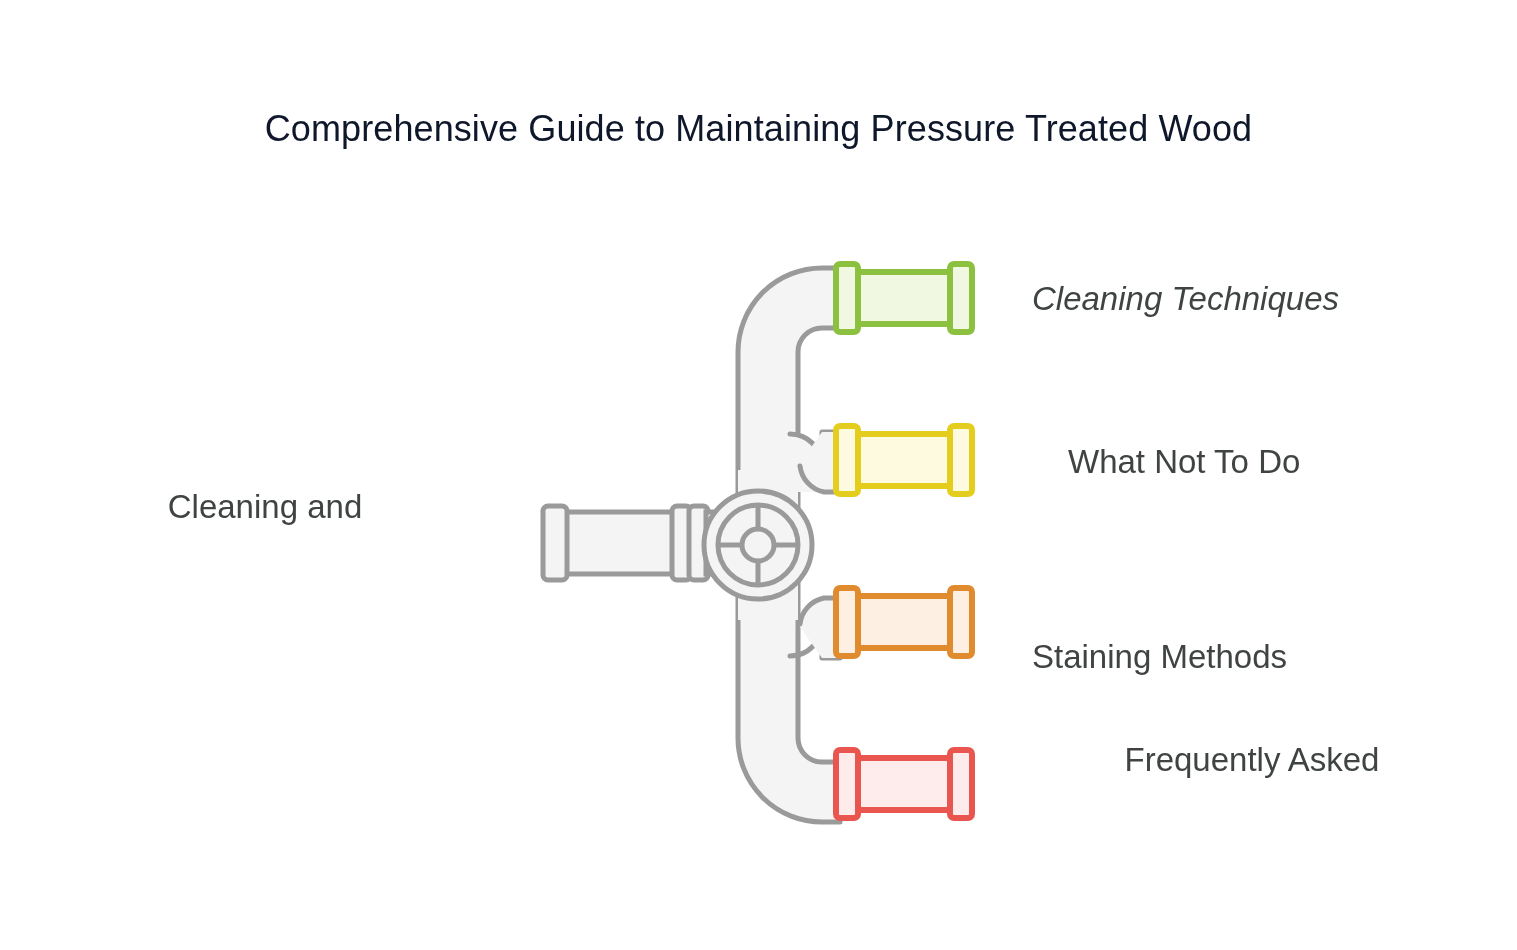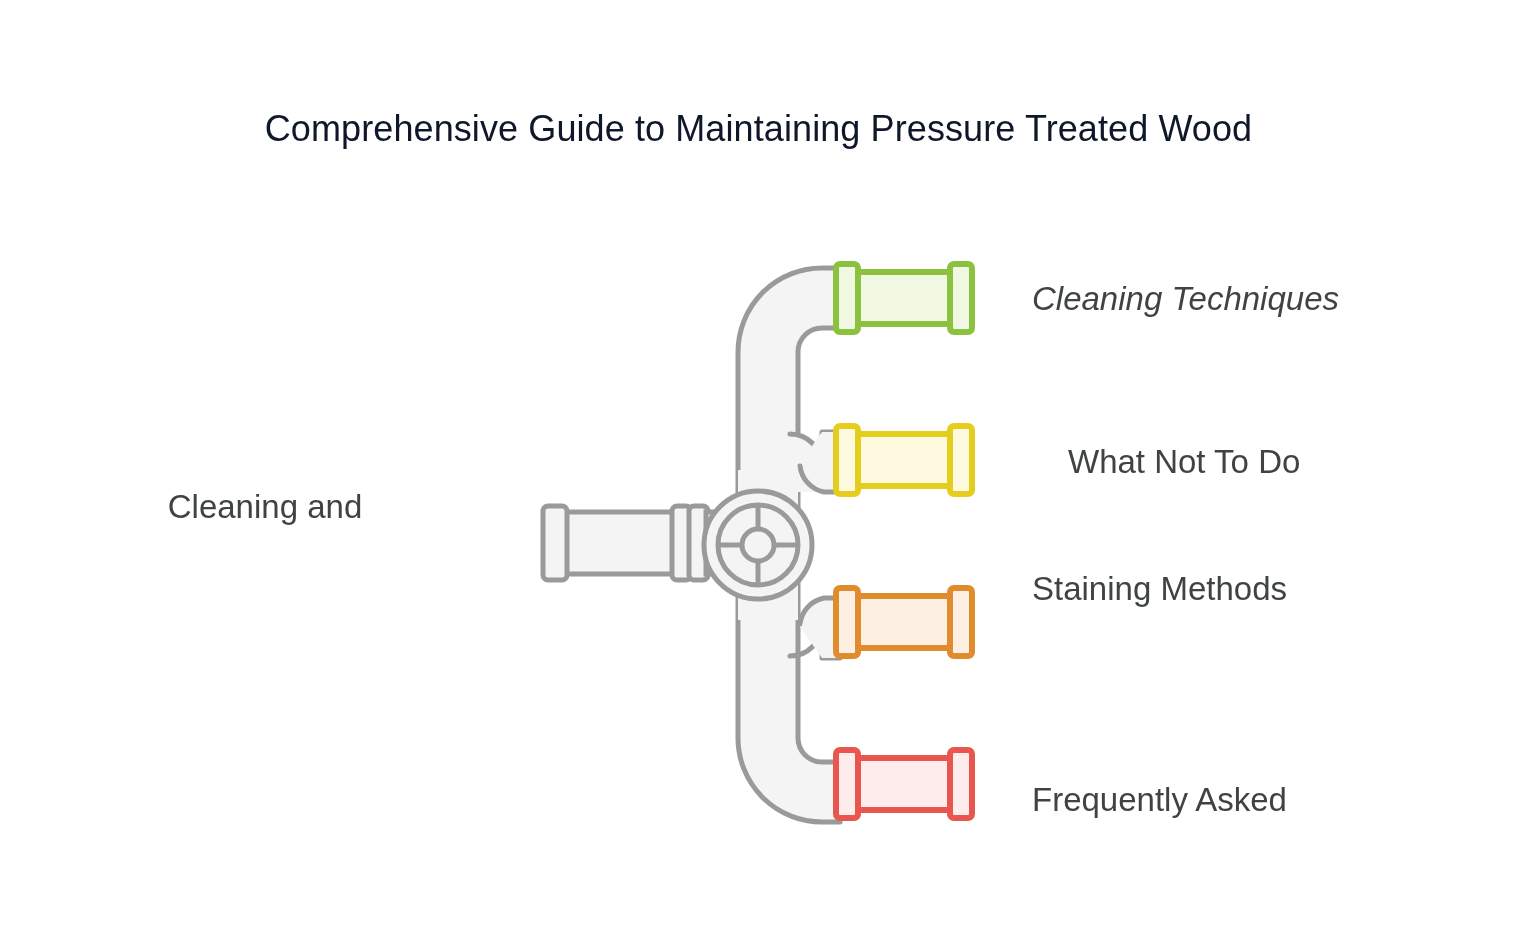--- a/index.html
+++ b/index.html
@@ -54,22 +54,22 @@
     left: 1032px;
     width: 440px;
     text-align: left;
     font-size: 33px;
     line-height: 50px;
     font-weight: 400;
     color: #3f4443;
   }
   .branch-label.l1 { top: 274px; font-style: italic; }
   .branch-label.l2 { top: 437px; margin-left: 36px; }
-  .branch-label.l3 { top: 564px; }
-  .branch-label.l4 { top: 775px; }
+  .branch-label.l3 { top: 632px; }
+  .branch-label.l4 { top: 735px; text-align: center; }
 
   svg { display: block; }
 </style>
 </head>
 <body>
 
 <div class="page-title">Comprehensive Guide to Maintaining Pressure Treated Wood</div>
 
 <svg id="canvas" viewBox="0 0 1517 950">
 

